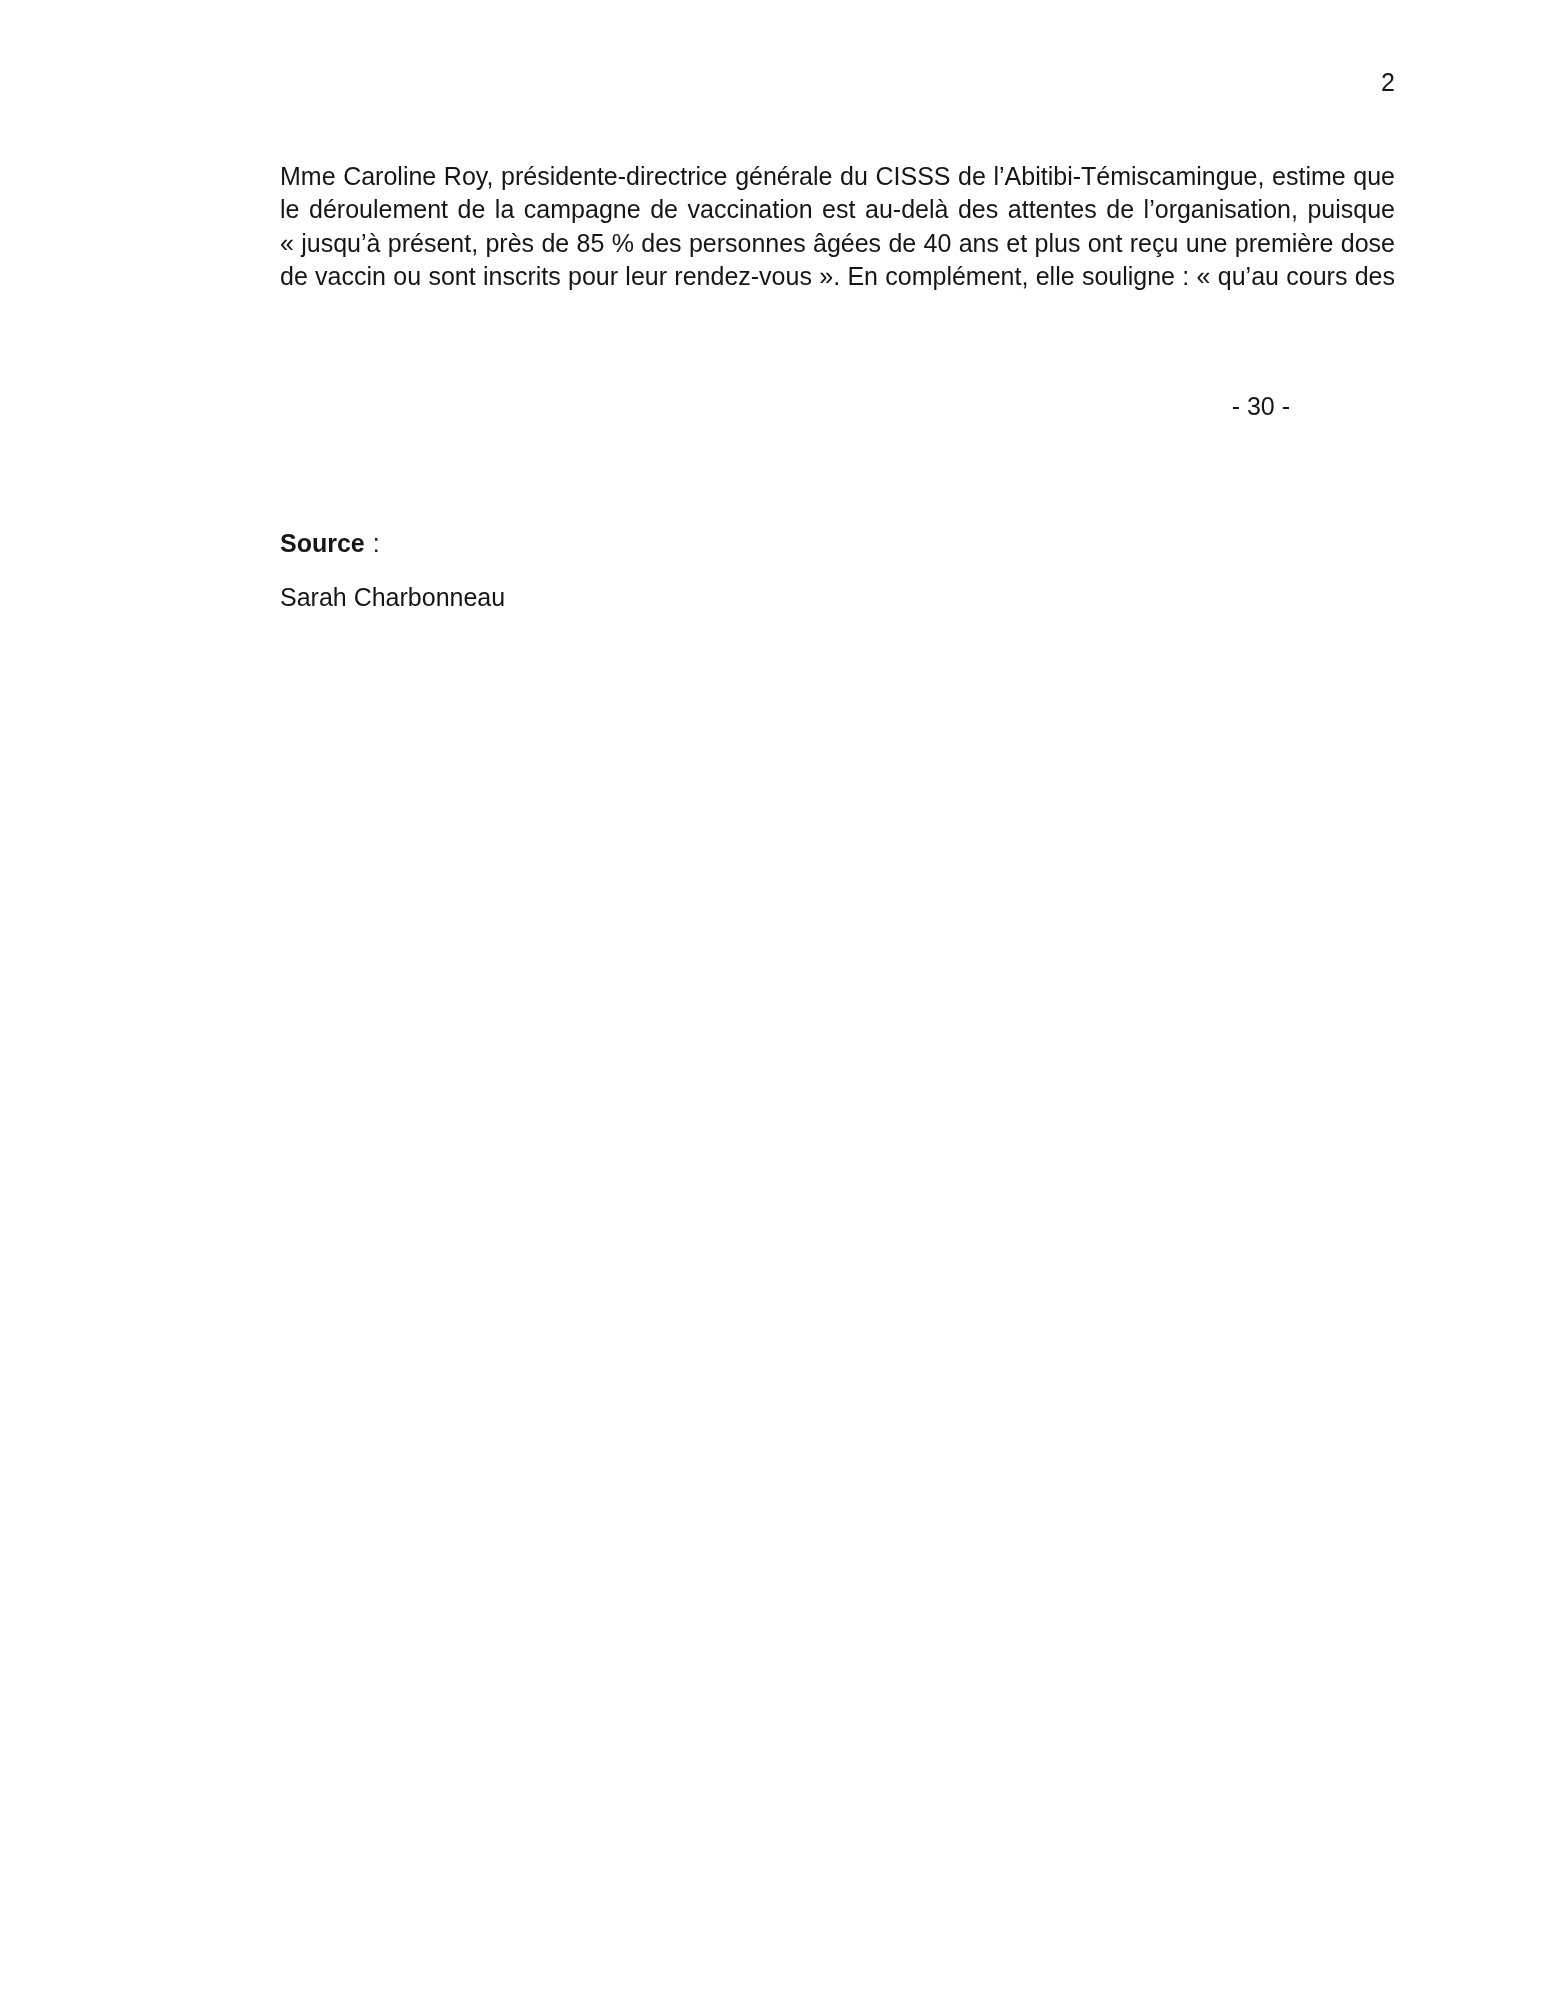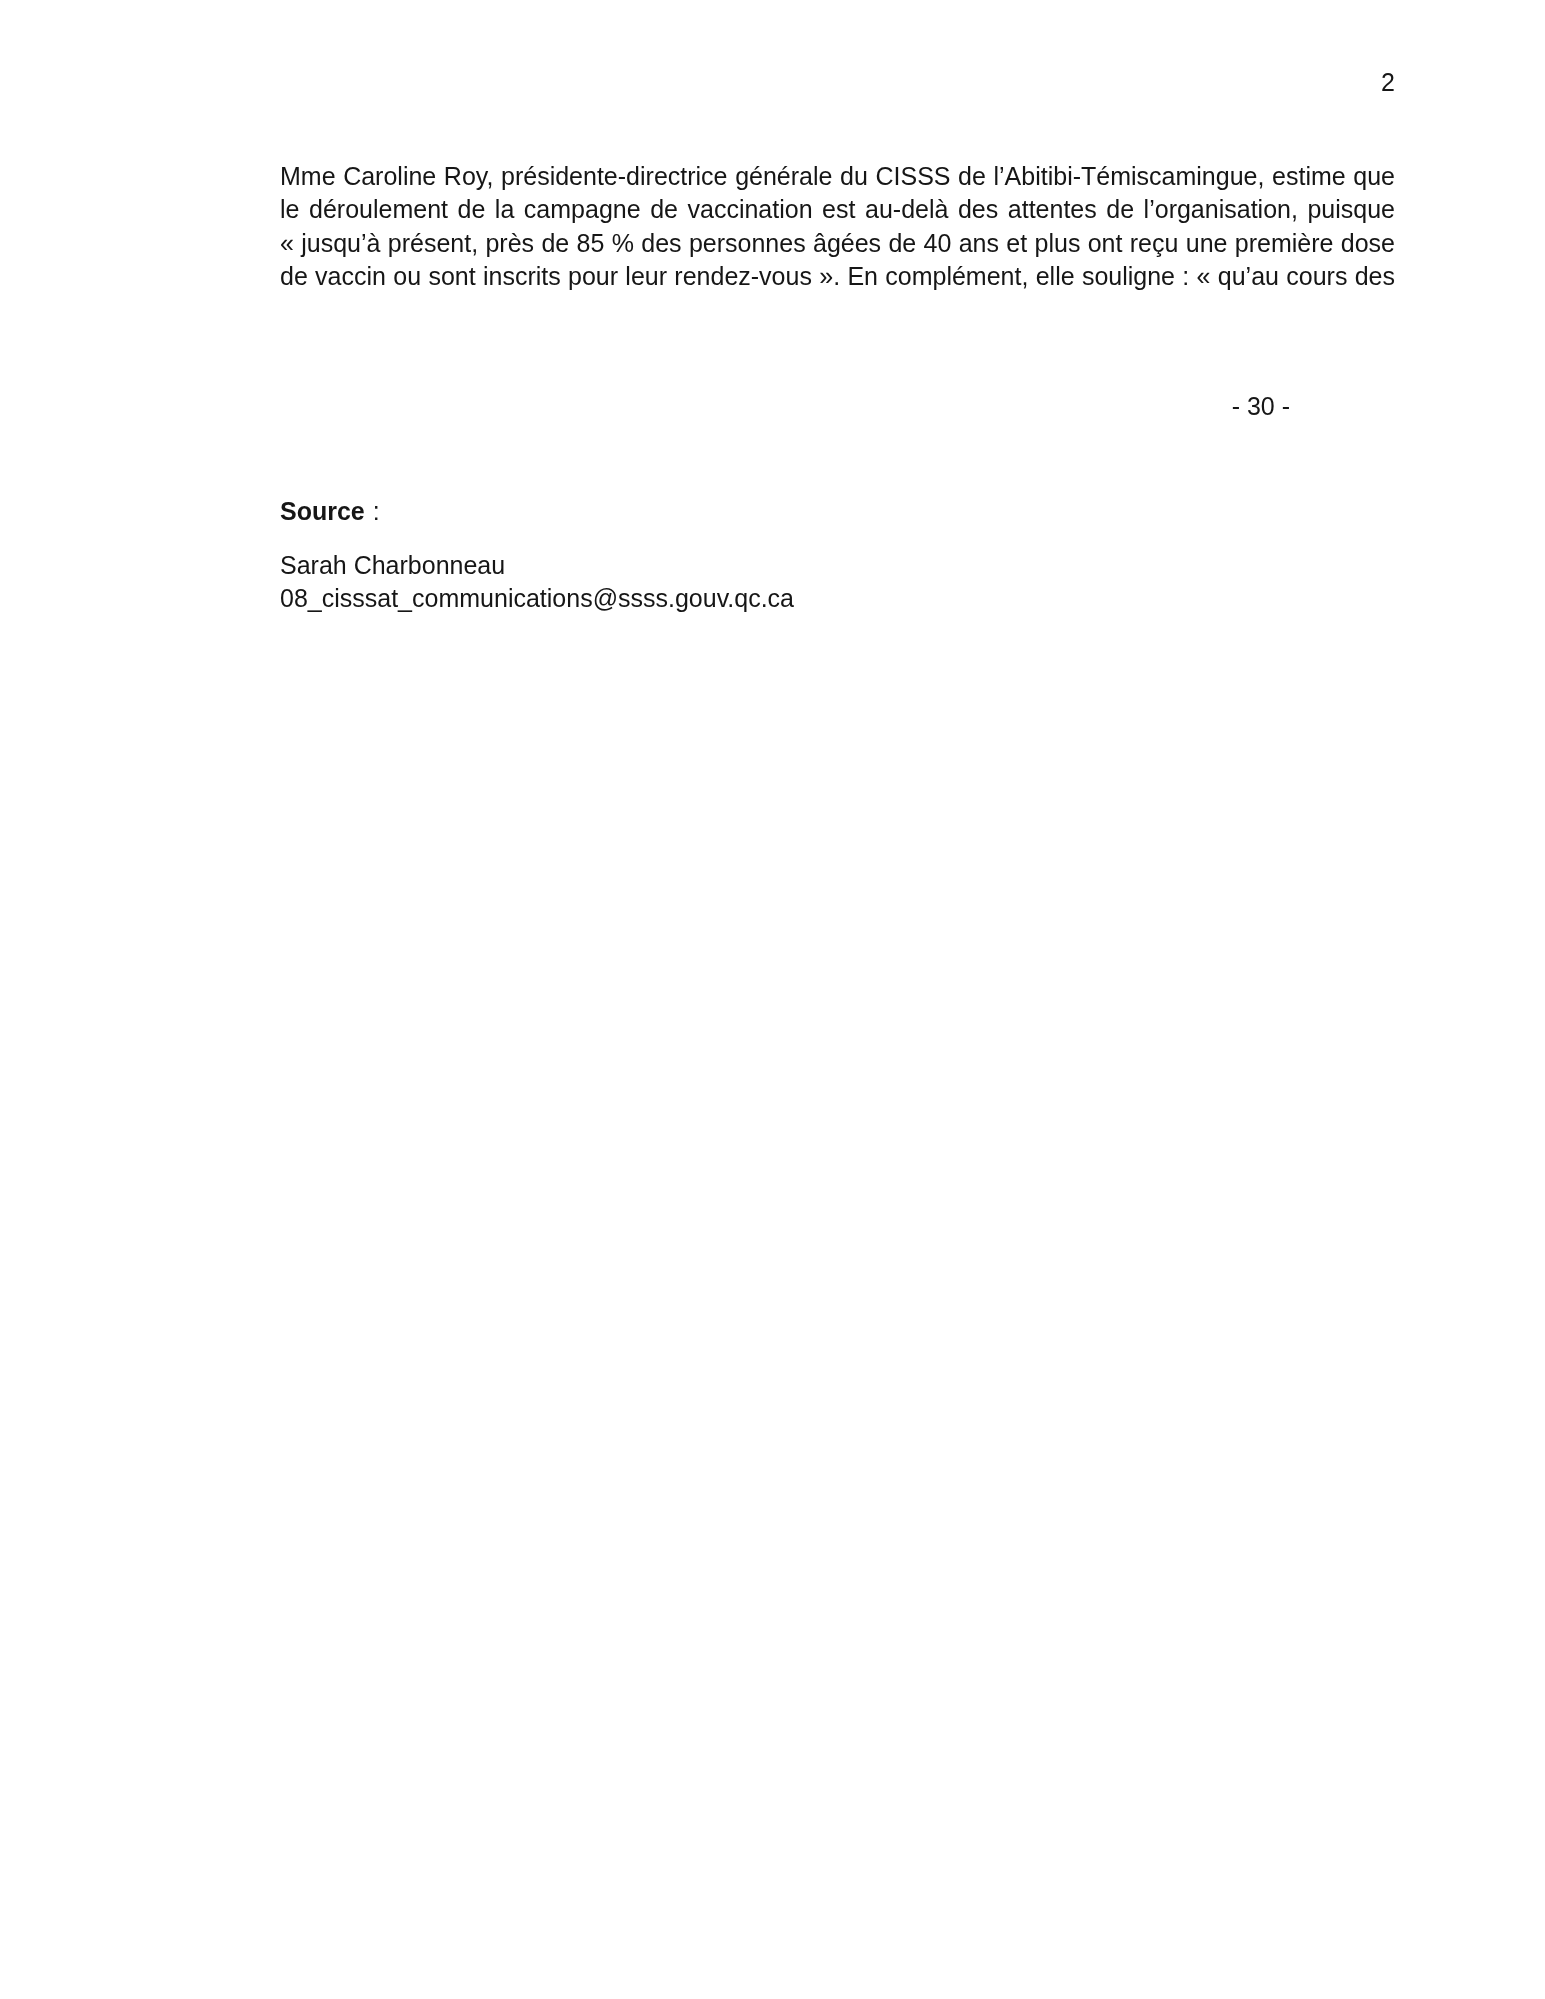--- a/index.html
+++ b/index.html
@@ -36,21 +36,21 @@
   .pline.last {
     text-align-last: left;
   }
   .end-mark {
     margin-top: 96px;
     margin-right: 105px;
     line-height: 33px;
     text-align: right;
   }
   .source-line {
-    margin-top: 72px;
+    margin-top: 104px;
     line-height: 33px;
   }
   .source-label {
     font-weight: bold;
   }
   .source-colon {
     margin-left: 8px;
   }
   .contact-block {
     margin-top: 21px;
@@ -74,16 +74,15 @@
   </div>
 
   <div class="end-mark">- 30 -</div>
 
   <div class="source-line">
     <span class="source-label">Source</span><span class="source-colon">:</span>
   </div>
 
   <div class="contact-block">
     <div class="contact-line">Sarah Charbonneau</div>
-    <div class="contact-line">08_cisssat_communications@ssss.gouv.qc.ca</div>
   </div>
 
 </div>
 
 </body></html>

